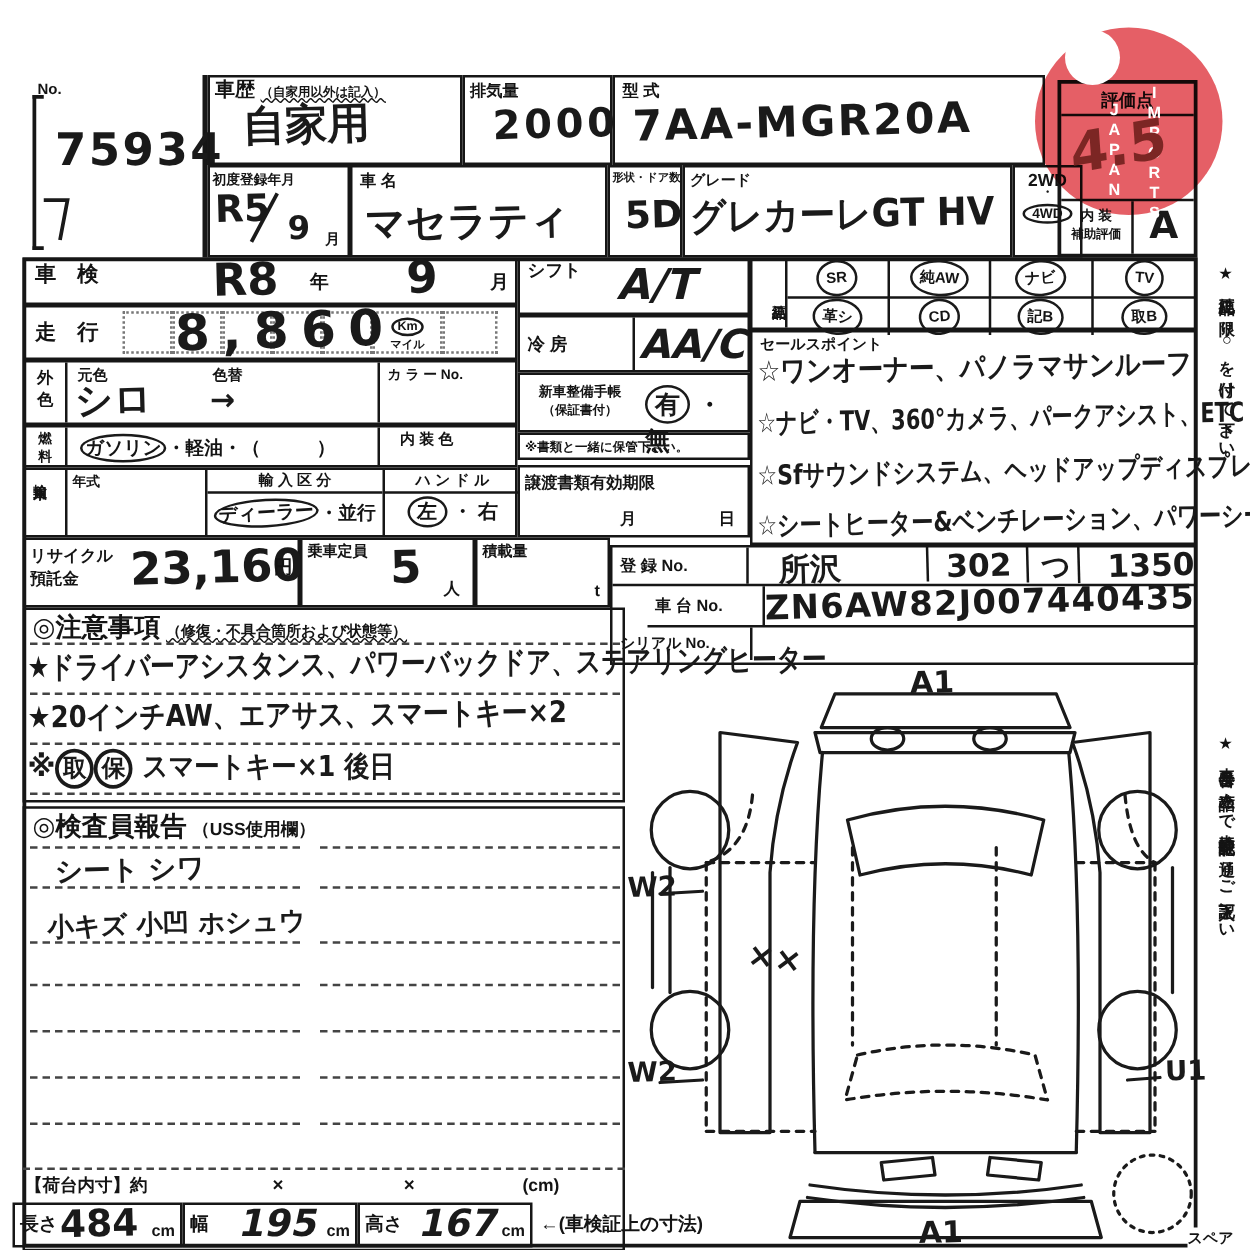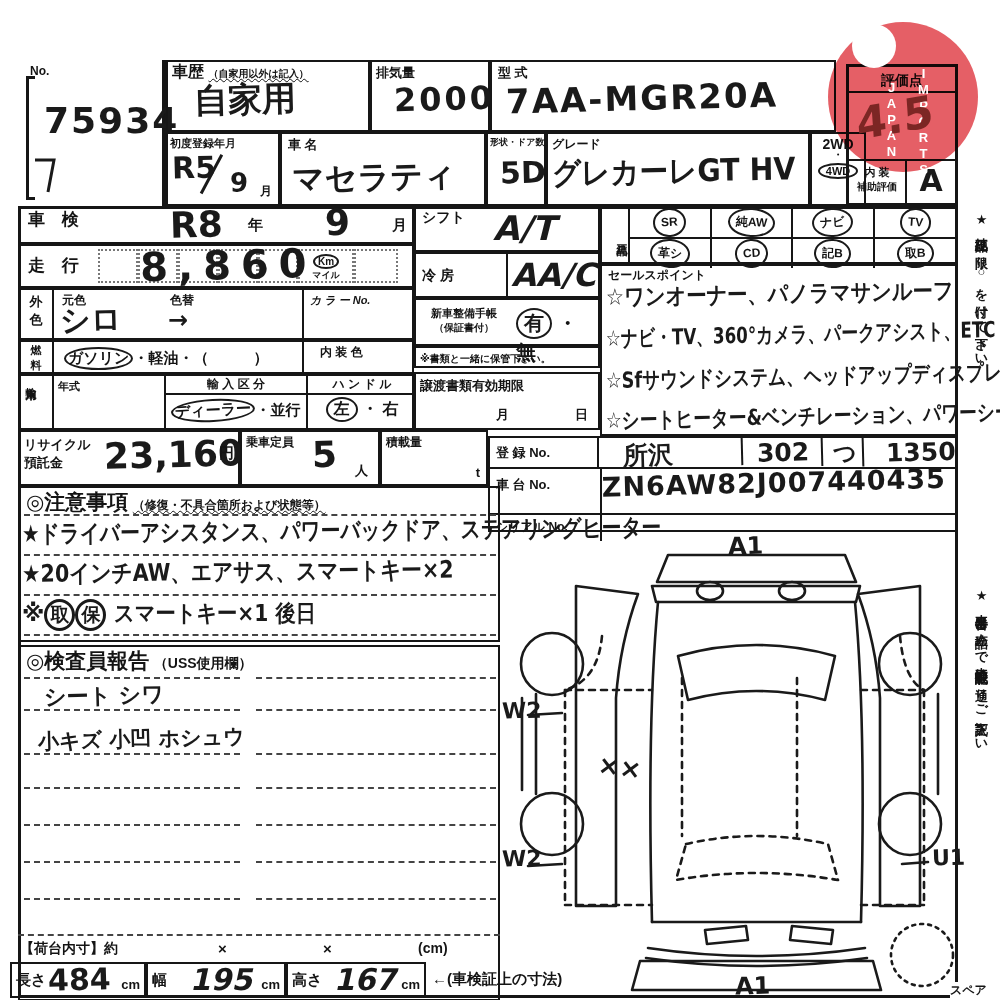--- a/index.html
+++ b/index.html
@@ -126,21 +126,21 @@
   <div class="cell" style="left:18px; top:288px; width:396px; height:52px;">
     <div class="abs" style="left:0; top:0; width:34px; height:100%; border-right:2.5px solid #161616; text-align:center;">
       <div class="lbl" style="font-size:13px; margin-top:3px;">外</div>
       <div class="lbl" style="font-size:13px;">色</div>
     </div>
     <span class="abs lbl" style="left:42px; top:2px; font-size:12px;">元色</span>
     <span class="abs lbl" style="left:150px; top:2px; font-size:12px;">色替</span>
     <span class="abs hw tilt" style="left:40px; top:10px; font-size:30px;">シロ</span>
     <span class="abs hw" style="left:148px; top:16px; font-size:24px;">→</span>
     <div class="abs" style="left:282px; top:0; width:114px; height:100%; border-left:2.5px solid #161616;">
-      <span class="lbl" style="font-size:11px; margin-left:6px;font-style:italic;">カ ラ ー No.</span>
+      <span class="lbl" style="font-size:11px; margin-left:6px;">カ ラ ー No.</span>
     </div>
   </div>
 
   <div class="cell" style="left:18px; top:340px; width:396px; height:34px;">
     <div class="abs" style="left:0; top:0; width:34px; height:100%; border-right:2.5px solid #161616; text-align:center;">
       <div class="lbl" style="font-size:11px; margin-top:1px;">燃</div>
       <div class="lbl" style="font-size:11px;">料</div>
     </div>
     <span class="abs" style="left:44px; top:5px; font-size:15px; font-weight:700; white-space:nowrap;">
       <span class="circ" style="border-width:2.5px; padding:0 2px;">ガソリン</span><span>・軽油・（　　　）</span>
@@ -242,21 +242,21 @@
   </div>
 
   <div class="cell" style="left:488px; top:436px; width:470px; height:96px;">
     <div style="display:flex; height:31px; border-bottom:2px solid #161616;">
       <div class="lbl" style="width:112px; font-size:13px; padding:6px 0 0 6px; border-right:2px solid #161616;">登 録 No.</div>
       <div class="hw tilt" style="width:148px; font-size:25px; padding-left:24px; border-right:2px solid #161616;">所沢</div>
       <div class="hw tilt" style="width:82px; font-size:25px; padding-left:14px; border-right:2px solid #161616;">302</div>
       <div class="hw tilt" style="width:42px; font-size:23px; padding-left:10px; border-right:2px solid #161616;">つ</div>
       <div class="hw tilt" style="flex:1; font-size:25px; padding-left:22px;">1350</div>
     </div>
-    <div style="display:flex; height:46px; border-bottom:2px solid #161616;">
+    <div style="display:flex; height:33px; border-bottom:2px solid #161616;margin-left:28px;">
       <div class="lbl" style="width:112px; font-size:13px; padding:7px 0 0 6px; border-right:2px solid #161616;">車 台 No.</div>
       <div class="hw tilt" style="flex:1; font-size:27px; letter-spacing:1px; margin-top:-2px;">ZN6AW82J007440435</div>
     </div>
     <div style="display:flex; height:26px;">
       <div class="lbl" style="width:112px; font-size:12px; padding:4px 0 0 6px; border-right:2px solid #161616;">シリアル No.</div>
       <div style="flex:1;"></div>
     </div>
   </div>
 
   <div class="cell" style="left:18px; top:486px; width:482px; height:156px; z-index:2;">

